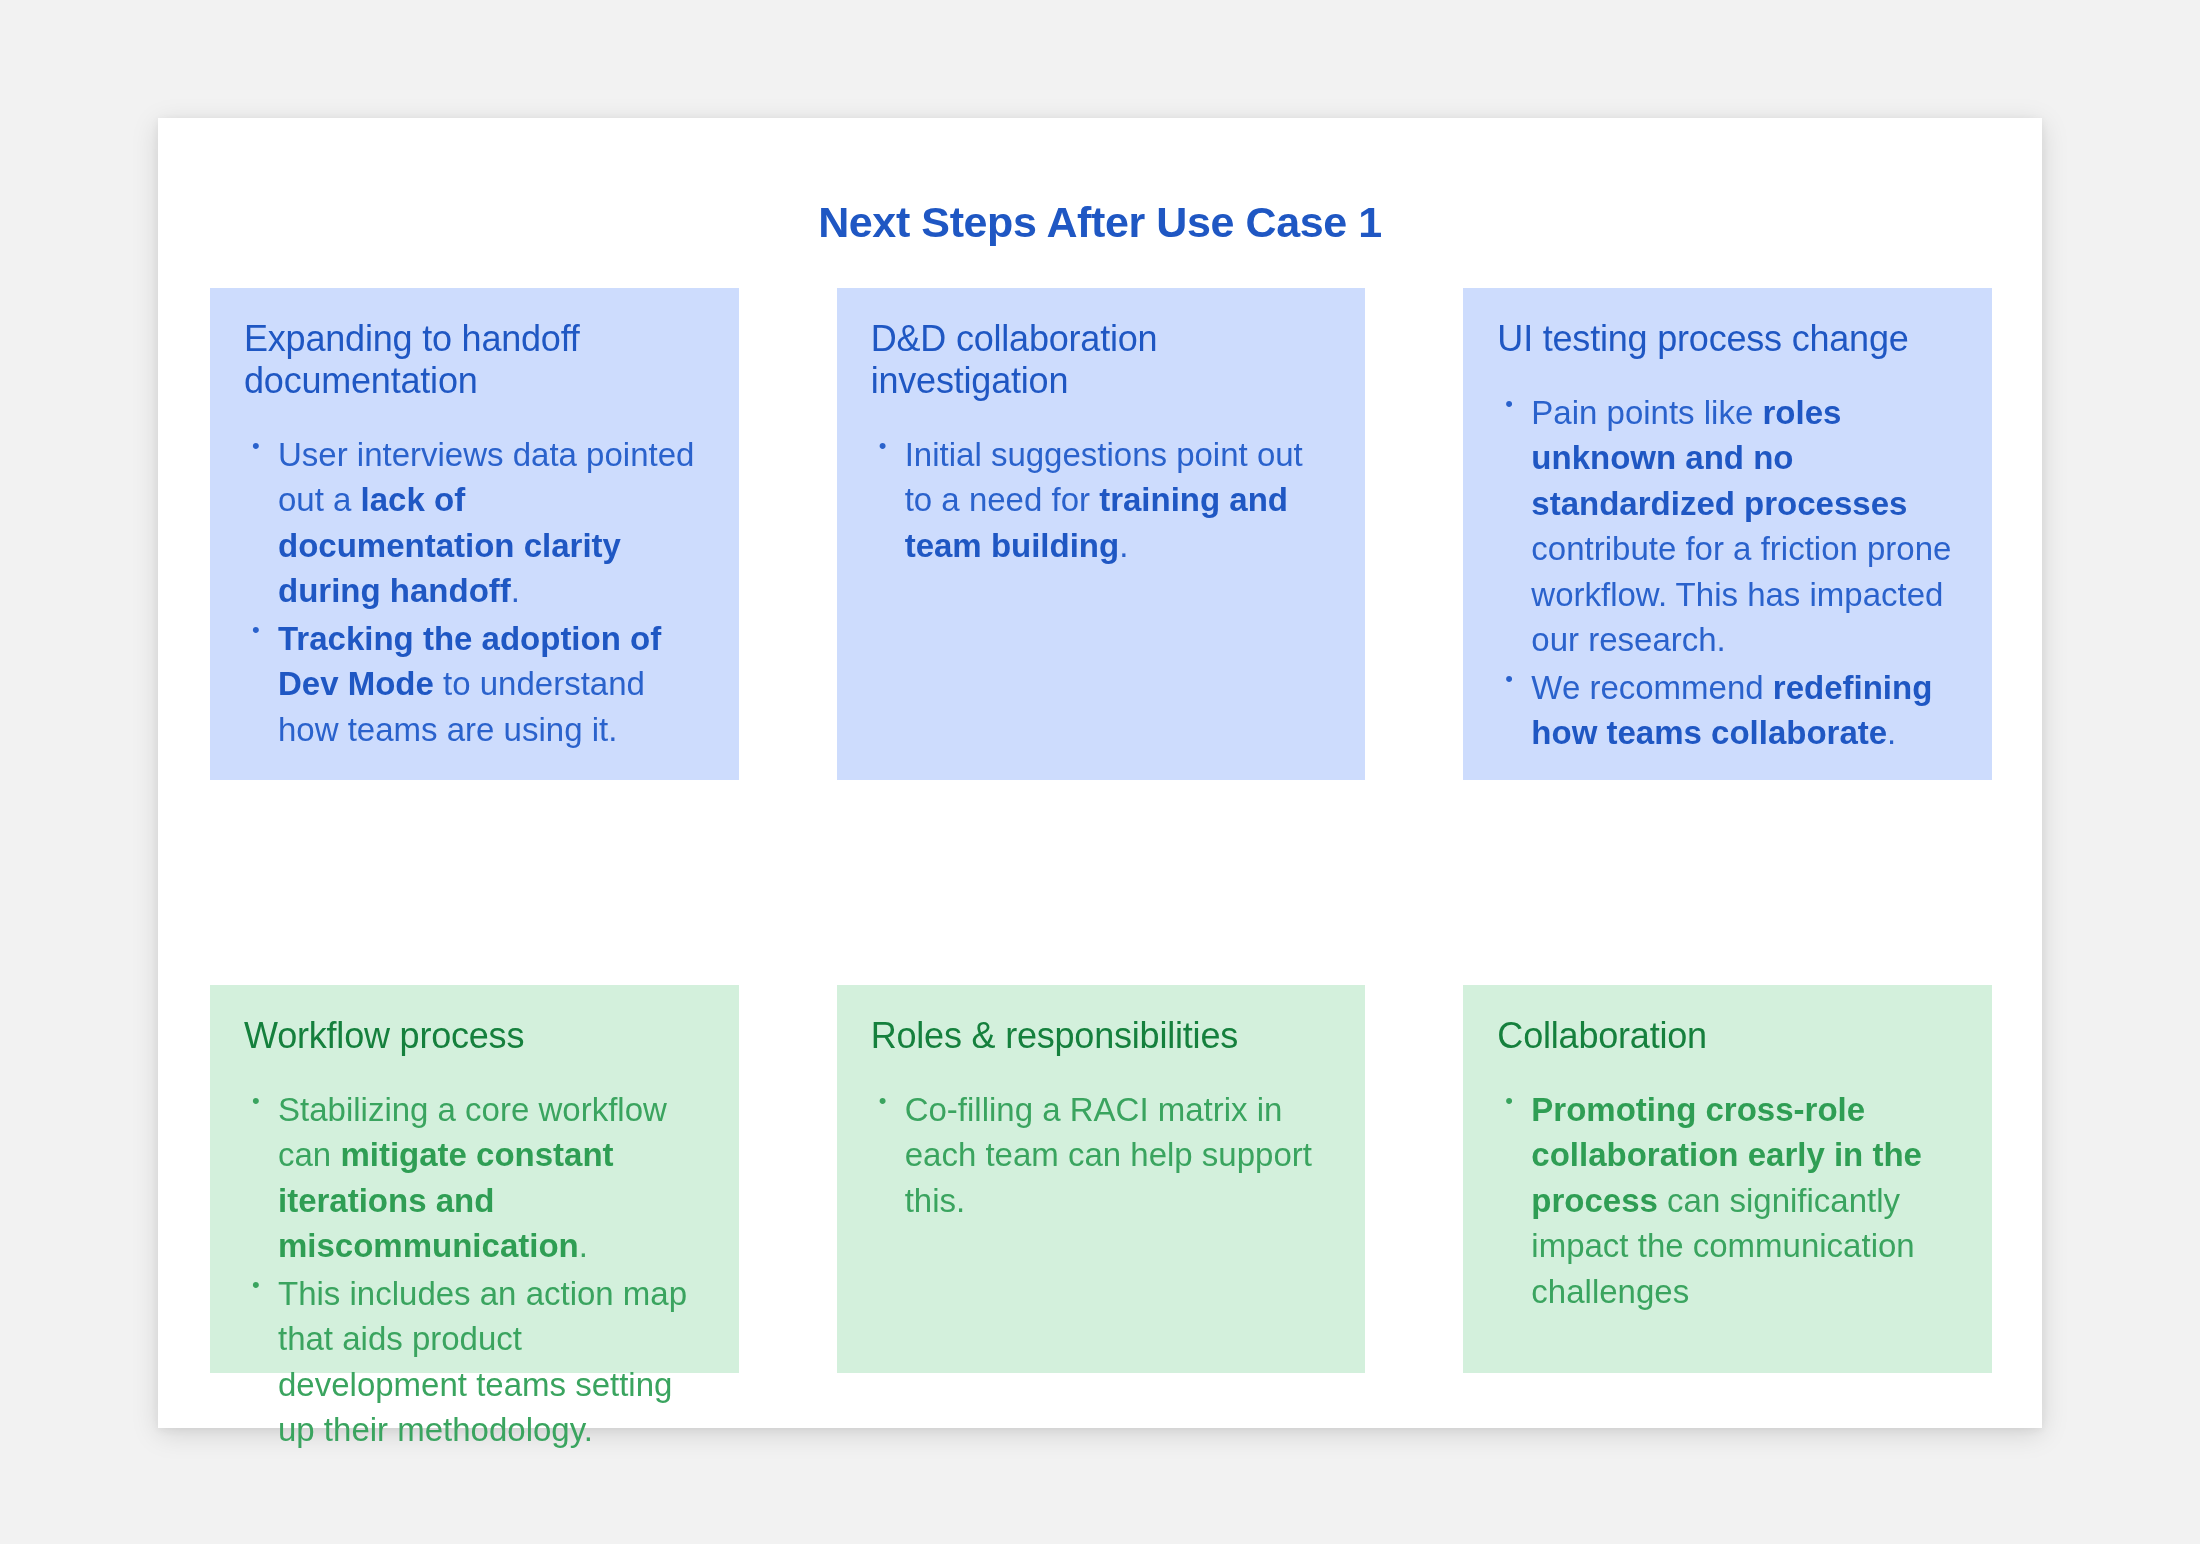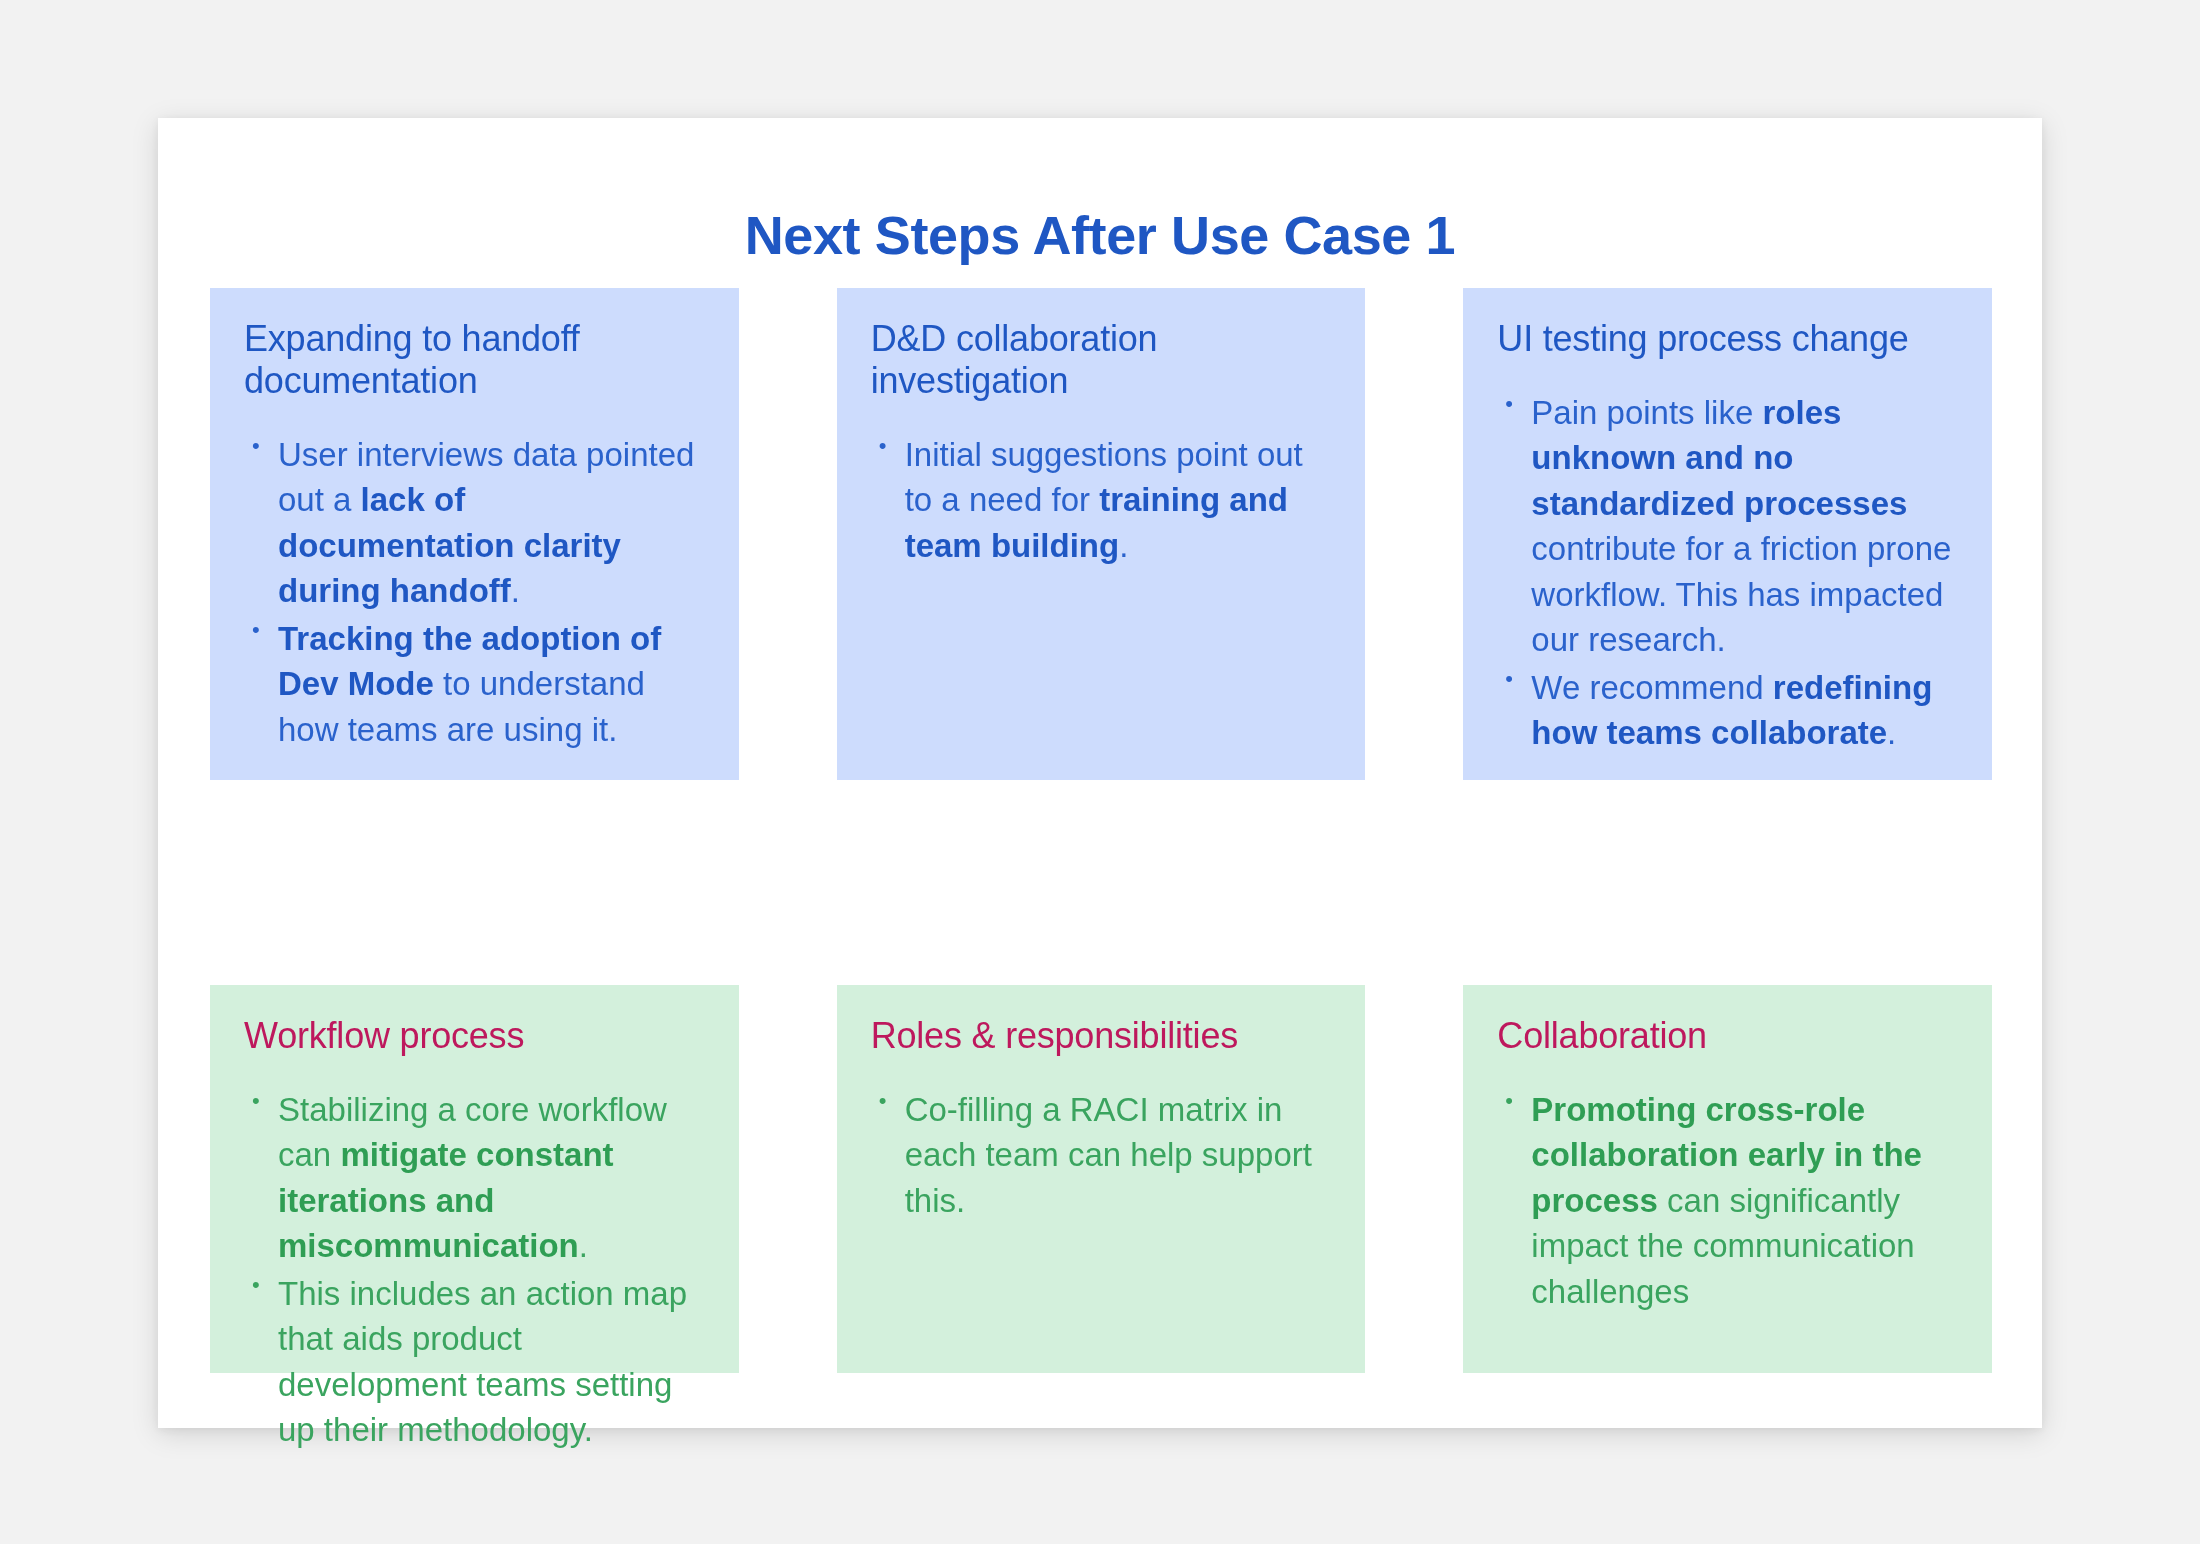--- a/index.html
+++ b/index.html
@@ -29,21 +29,21 @@
     font-weight: bold;
     letter-spacing: -0.4px;
     line-height: 1.1;
   }
 
   .title-blue {
     position: absolute;
     left: 0;
     top: 52px;
     width: 100%;
-    font-size: 54px;
+    font-size: 43px;
     color: #1f57c3;
   }
 
   .title-green {
     position: absolute;
     left: 0;
     top: 748px;
     width: 100%;
     font-size: 54px;
     color: #2f9e54;
@@ -77,21 +77,21 @@
   }
 
   .card-title {
     font-size: 36px;
     line-height: 1.16;
     margin: 0 0 12px 0;
     font-weight: normal;
     letter-spacing: -0.2px;
   }
   .card-blue .card-title { color: #1f57c3; }
-  .card-green .card-title { color: #be185d; }
+  .card-green .card-title { color: #15803d; }
 
   .bullets {
     margin: 0;
     padding: 0;
     list-style: none;
     font-size: 33px;
     line-height: 1.38;
   }
   .card-blue .bullets { color: #2a62cc; margin-top: 30px; }
   .card-green .bullets { color: #3aa45f; margin-top: 30px; }

